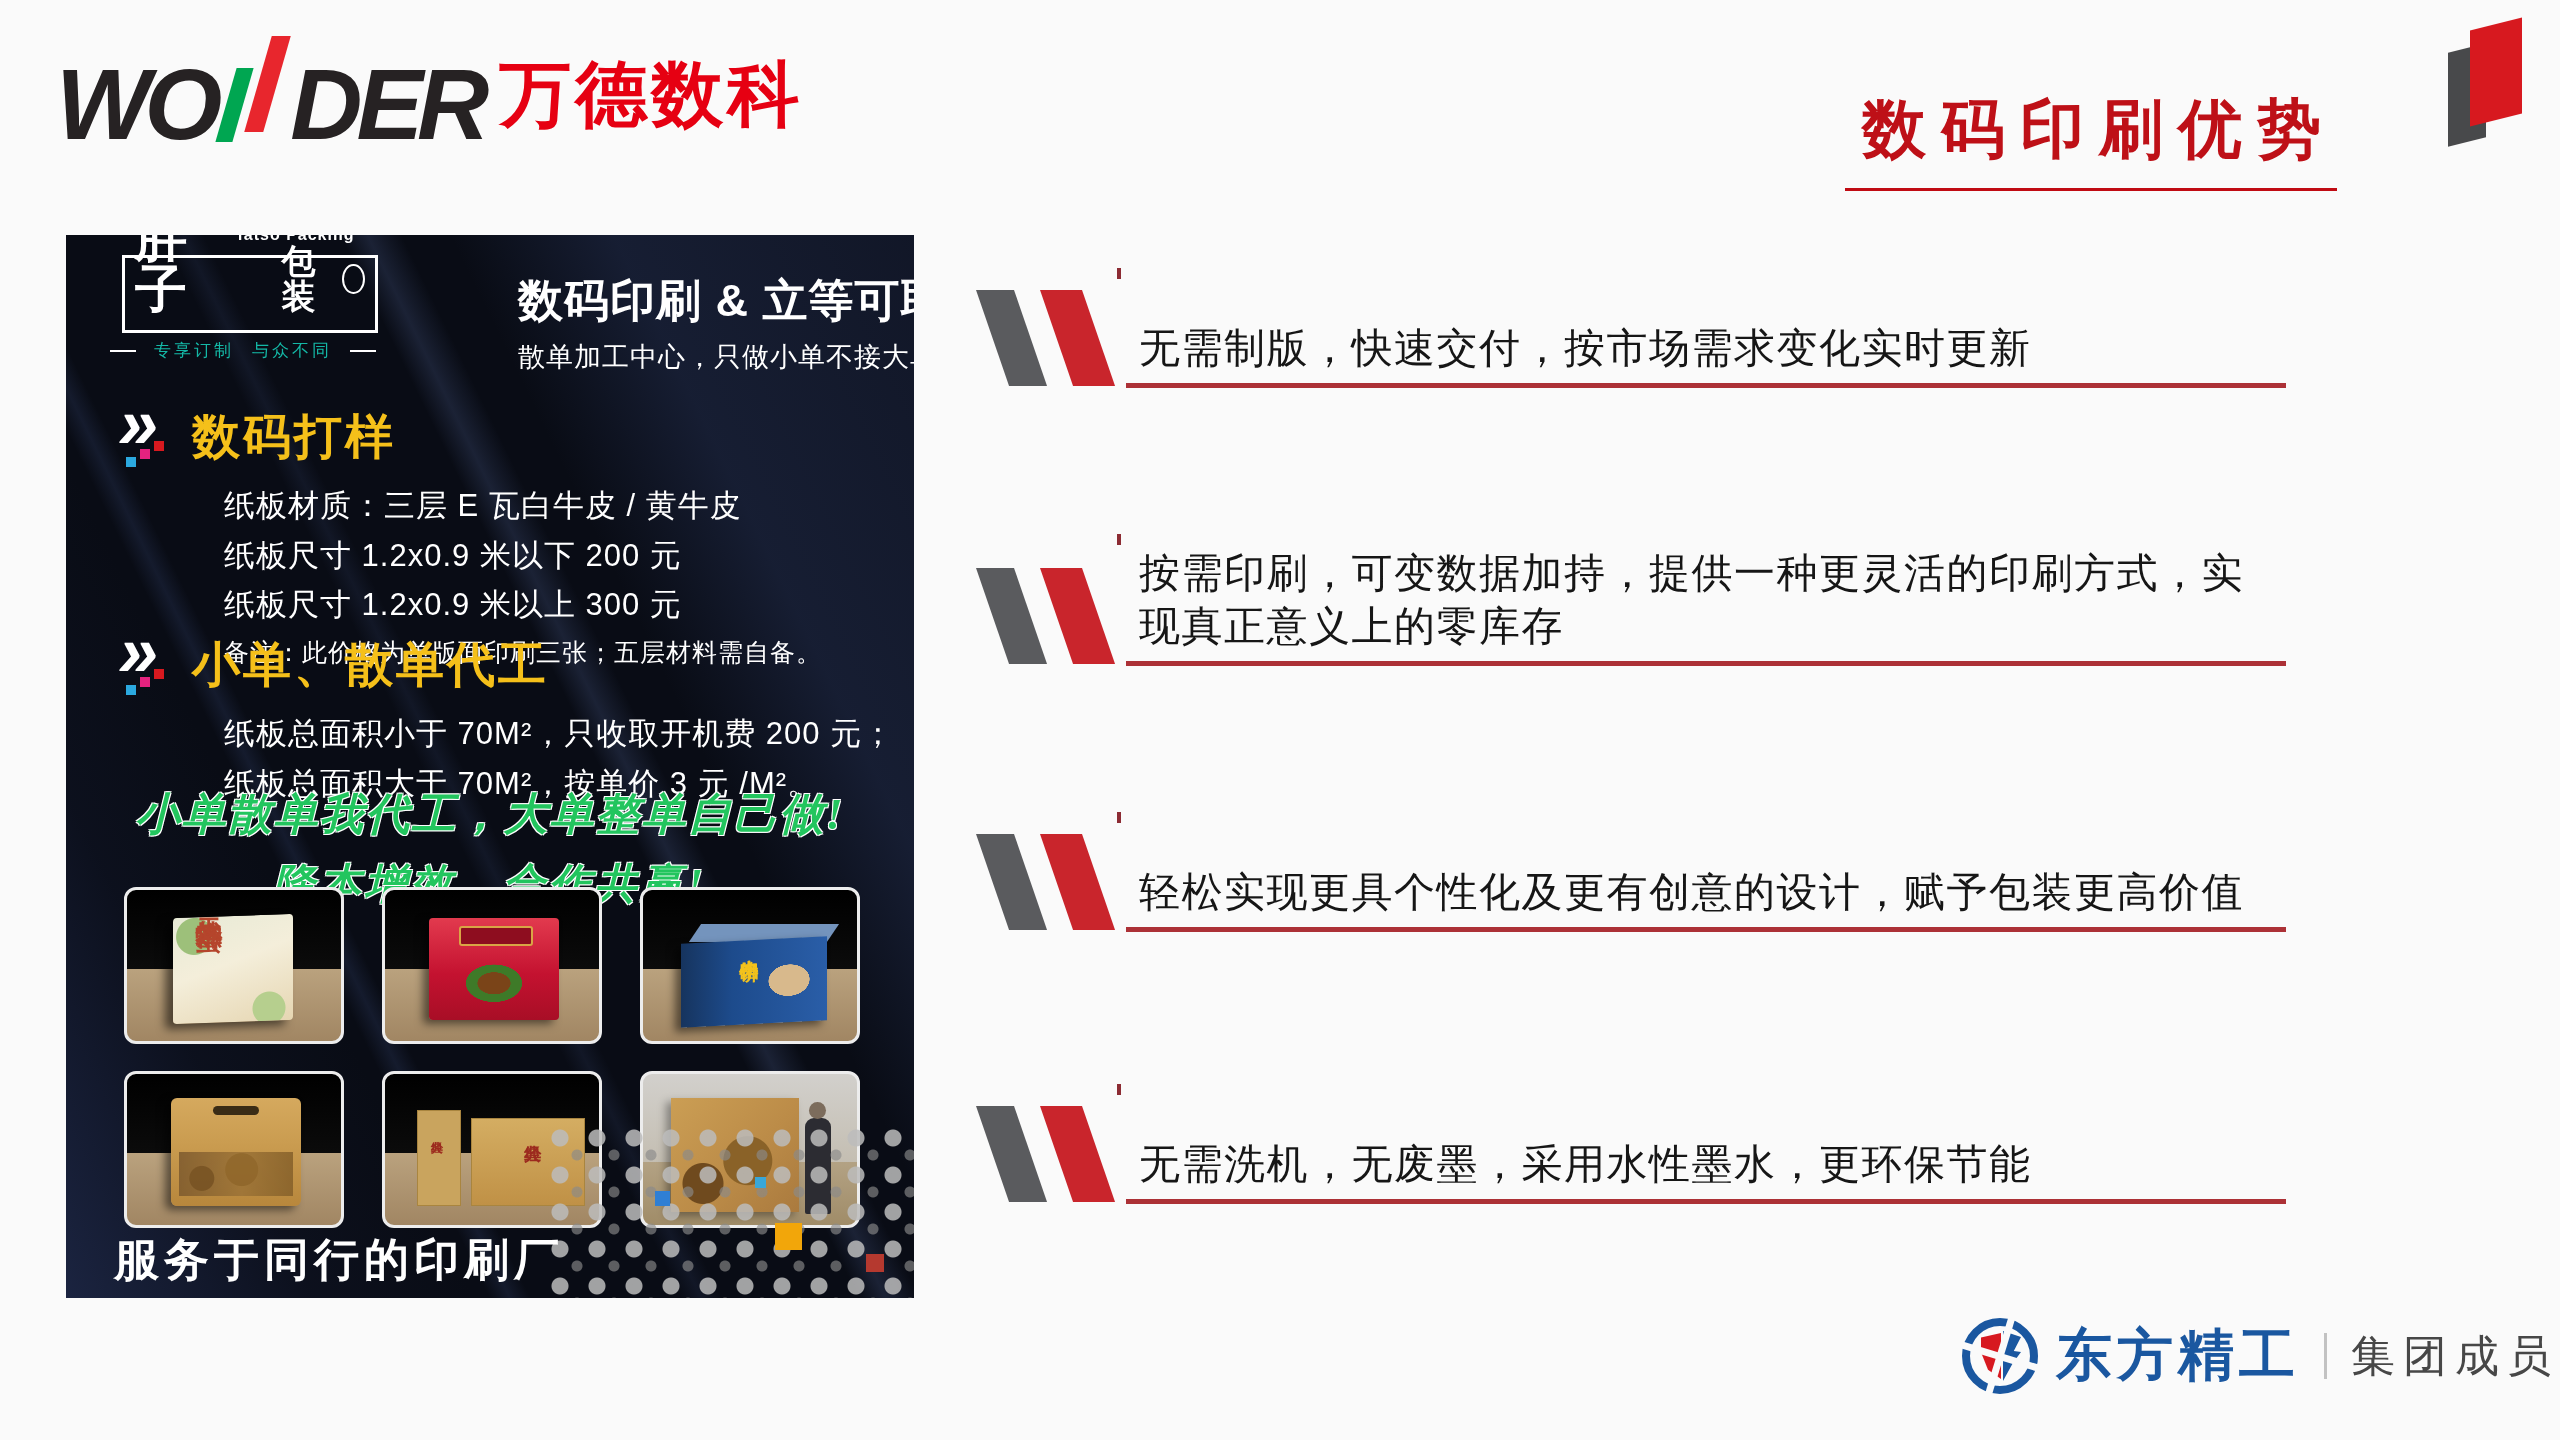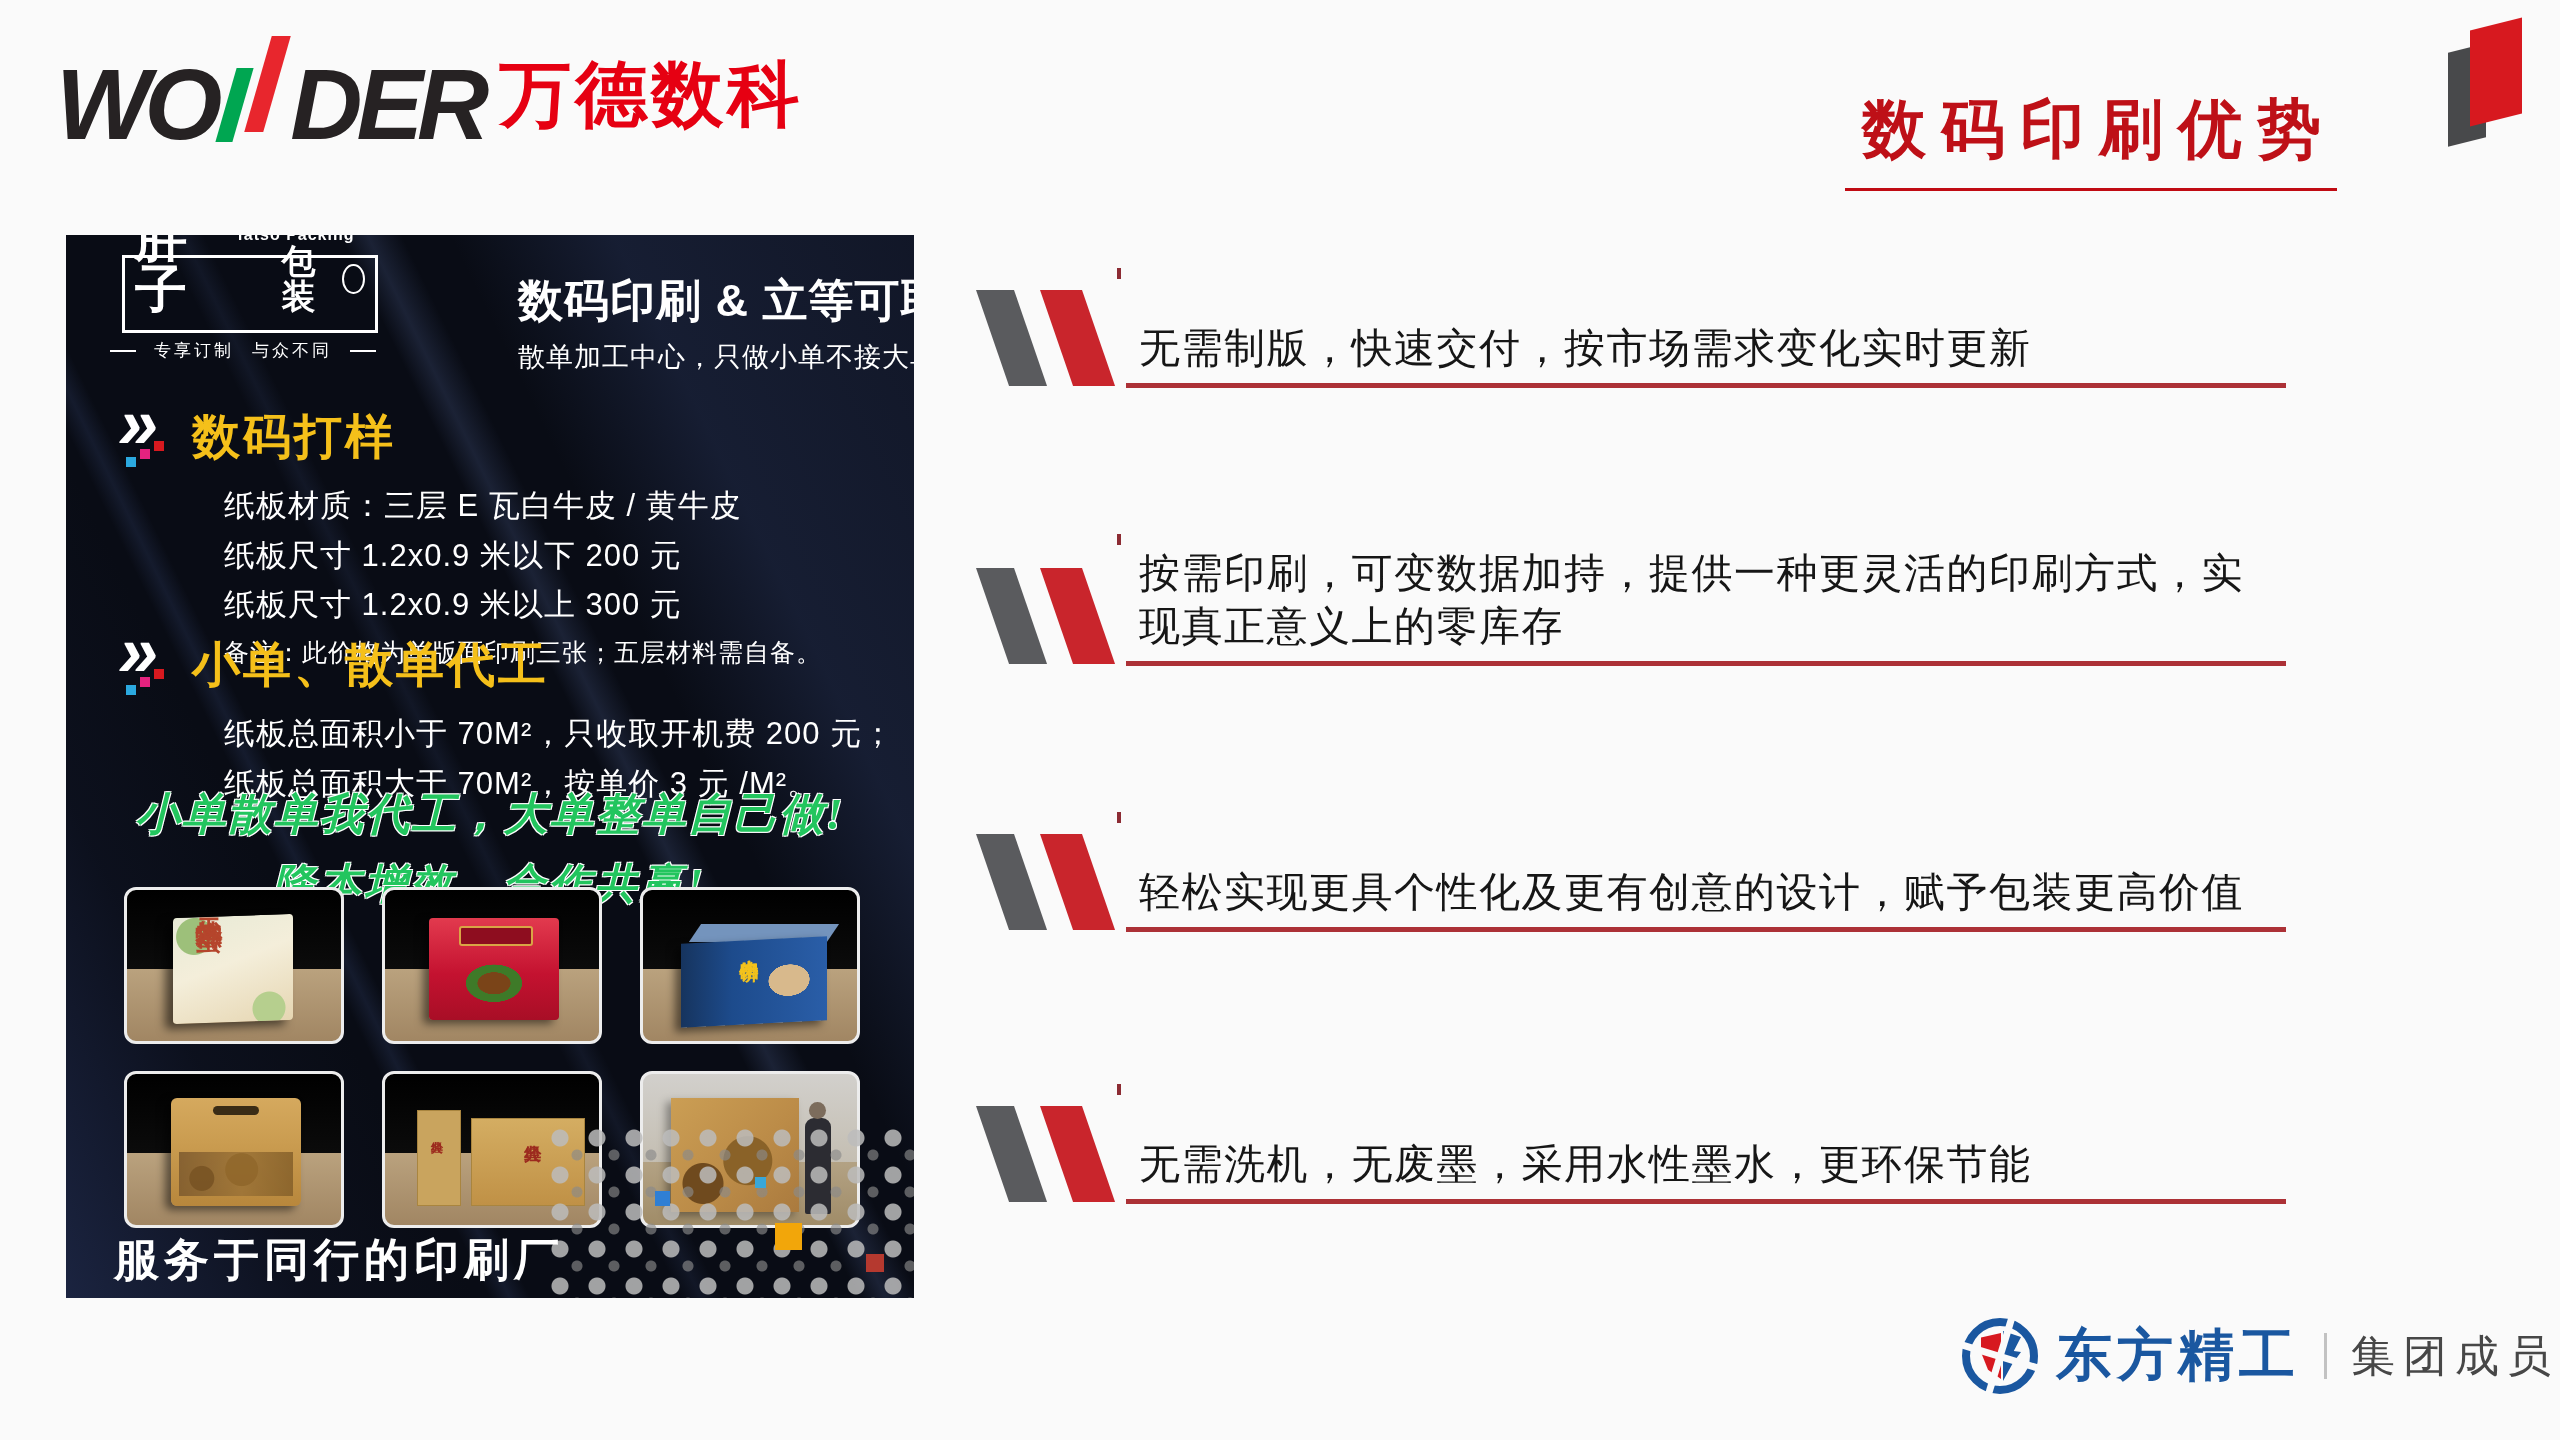--- a/index.html
+++ b/index.html
@@ -30,21 +30,21 @@
      linear-gradient(64deg, transparent 58%, rgba(116,142,212,.17) 60%, transparent 62.5%),
      linear-gradient(64deg, transparent 66%, rgba(70,92,156,.22) 78%, rgba(42,54,94,.25) 100%);}
 
   .fatso{position:absolute;left:56px;top:20px;width:256px;height:78px;border:3px solid #fff;display:flex;align-items:flex-end;padding:15px 10px;box-sizing:border-box;}
   .fatso-big{font-size:52px;font-weight:bold;letter-spacing:2px;line-height:1;}
   .fatso-col{margin-left:10px;display:flex;flex-direction:column;justify-content:center;}
   .fatso-en{font-size:16px;font-weight:bold;letter-spacing:1px;}
   .fatso-row{display:flex;align-items:center;}
   .fatso-small{font-size:34px;font-weight:bold;letter-spacing:2px;line-height:1.05;margin-left:44px;}
   .fatso-seal{width:24px;height:26px;border:2px solid #fff;border-radius:50%;margin-left:5px;}
-  .fatso-tagline{position:absolute;left:44px;top:104px;width:266px;display:flex;align-items:center;justify-content:space-between;font-size:17px;letter-spacing:3px;color:#ffffff;}
+  .fatso-tagline{position:absolute;left:44px;top:104px;width:266px;display:flex;align-items:center;justify-content:space-between;font-size:17px;letter-spacing:3px;color:#14b8a6;}
   .tag-dash{width:26px;height:2px;background:#fff;}
 
   .poster-headline{position:absolute;left:452px;top:36px;font-size:45px;font-weight:bold;letter-spacing:1px;white-space:nowrap;}
   .poster-subheadline{position:absolute;left:452px;top:104px;font-size:27px;letter-spacing:1px;white-space:nowrap;}
 
   .section{position:absolute;left:52px;}
   .sec1{top:170px;}
   .sec2{top:398px;}
   .section-head{display:flex;align-items:center;}
   .chev{position:relative;width:70px;height:64px;flex:0 0 auto;}

